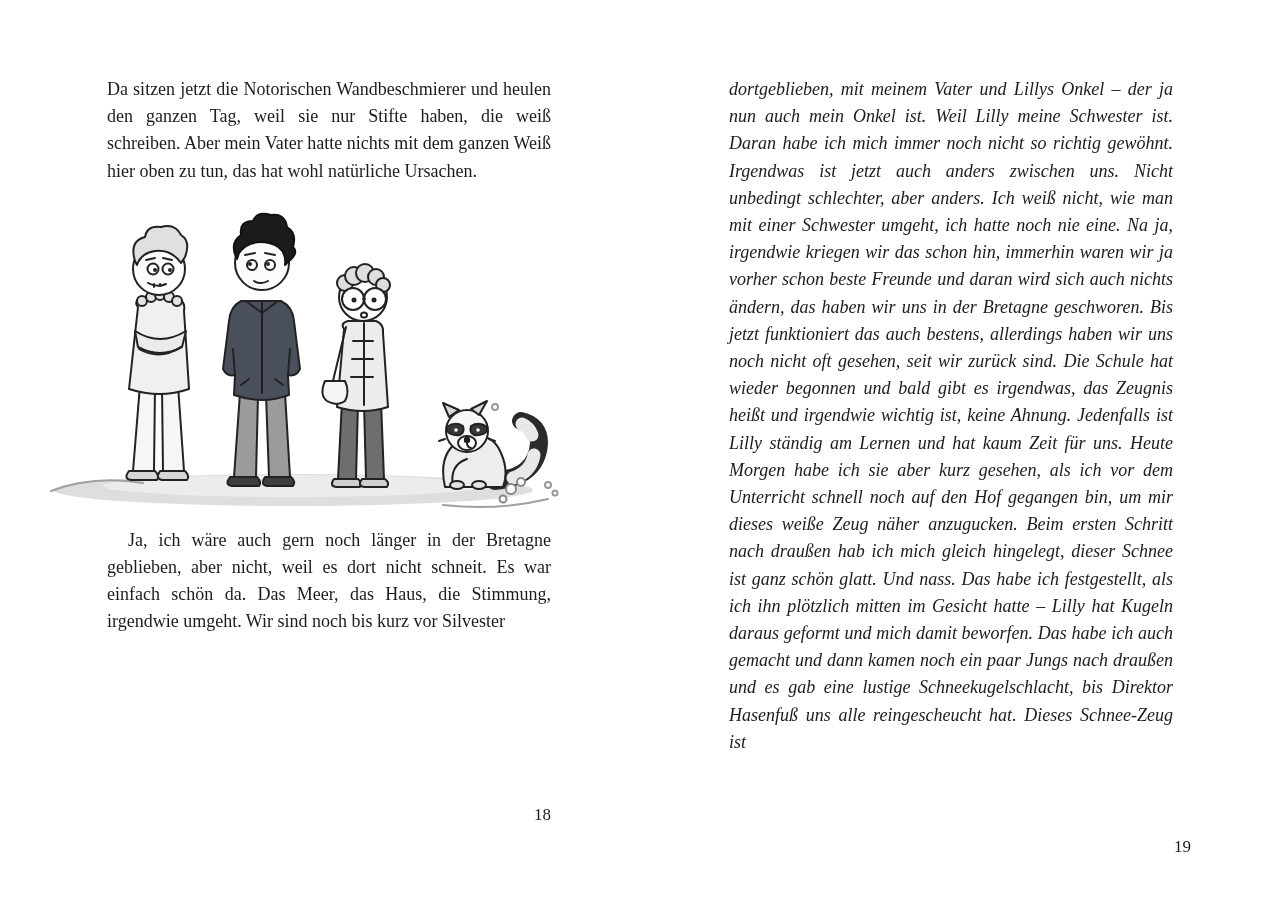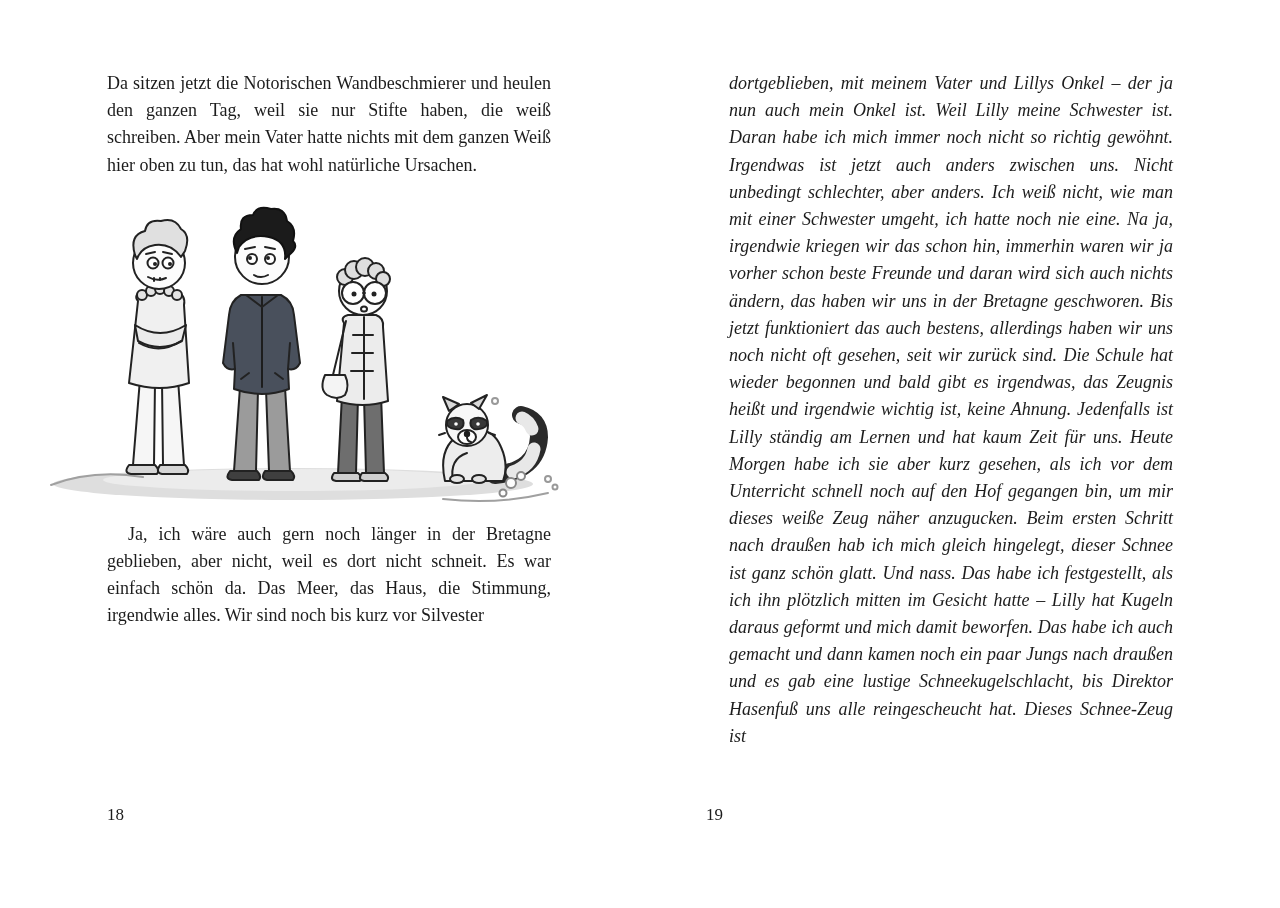--- a/index.html
+++ b/index.html
@@ -6,21 +6,21 @@
   html, body { margin: 0; padding: 0; }
   body {
     width: 1280px;
     height: 908px;
     background: #ffffff;
     font-family: "Liberation Serif", "DejaVu Serif", serif;
     color: #1c1c1c;
     overflow: hidden;
   }
   .spread { position: relative; width: 1280px; height: 908px; background: #ffffff; }
-  .column { position: absolute; top: 70px; width: 444px; }
+  .column { position: absolute; top: 76px; width: 444px; }
   .column.left  { left: 107px; }
   .column.right { left: 729px; font-style: italic; }
   p.body-text {
     margin: 0;
     font-size: 18px;
     line-height: 27.2px;
     text-align: justify;
     hyphens: auto;
     -webkit-hyphens: auto;
   }
@@ -28,25 +28,25 @@
   figure.illustration {
     margin: 4px 0 8px -64px;
     width: 522px;
     height: 330px;
     padding: 0;
   }
   .pagenum {
     position: absolute;
     top: 805px;
     width: 444px;
-    text-align: left;
+    text-align: right;
     font-size: 17px;
   }
   .pagenum.left  { left: 107px; }
-  .pagenum.right { left: 706px; }
+  .pagenum.right { left: 747px; margin-top: 32px; }
 </style>
 </head>
 <body>
 
 <div class="spread">
 
   <div class="column left">
     <p class="body-text">Da sitzen jetzt die Notorischen Wandbeschmierer und heulen den ganzen Tag, weil sie nur Stifte haben, die weiß schreiben. Aber mein Vater hatte nichts mit dem ganzen Weiß hier oben zu tun, das hat wohl natürliche Ursachen.</p>
 
     <figure class="illustration">
@@ -160,21 +160,21 @@
             <circle cx="460" cy="310" r="3.5" fill="#fdfdfd" stroke="#888"></circle>
             <circle cx="452" cy="218" r="3" fill="#ffffff" stroke="#999"></circle>
             <circle cx="505" cy="296" r="3" fill="#ffffff" stroke="#999"></circle>
             <circle cx="512" cy="304" r="2.5" fill="#ffffff" stroke="#999"></circle>
           </g>
 
         </g>
       </svg>
     </figure>
 
-    <p class="body-text indent">Ja, ich wäre auch gern noch länger in der Bretagne geblieben, aber nicht, weil es dort nicht schneit. Es war einfach schön da. Das Meer, das Haus, die Stimmung, irgendwie alles. Wir sind noch bis kurz vor Silvester</p>
+    <p class="body-text indent">Ja, ich wäre auch gern noch länger in der Bretagne geblieben, aber nicht, weil es dort nicht schneit. Es war einfach schön da. Das Meer, das Haus, die Stimmung, irgendwie umgeht. Wir sind noch bis kurz vor Silvester</p>
   </div>
 
   <div class="column right">
     <p class="body-text">dortgeblieben, mit meinem Vater und Lillys Onkel – der ja nun auch mein Onkel ist. Weil Lilly meine Schwester ist. Daran habe ich mich immer noch nicht so richtig gewöhnt. Irgendwas ist jetzt auch anders zwischen uns. Nicht unbedingt schlechter, aber anders. Ich weiß nicht, wie man mit einer Schwester umgeht, ich hatte noch nie eine. Na ja, irgendwie kriegen wir das schon hin, immerhin waren wir ja vorher schon beste Freunde und daran wird sich auch nichts ändern, das haben wir uns in der Bretagne geschworen. Bis jetzt funktioniert das auch bestens, allerdings haben wir uns noch nicht oft gesehen, seit wir zurück sind. Die Schule hat wieder begonnen und bald gibt es irgendwas, das Zeugnis heißt und irgendwie wichtig ist, keine Ahnung. Jedenfalls ist Lilly ständig am Lernen und hat kaum Zeit für uns. Heute Morgen habe ich sie aber kurz gesehen, als ich vor dem Unterricht schnell noch auf den Hof gegangen bin, um mir dieses weiße Zeug näher anzugucken. Beim ersten Schritt nach draußen hab ich mich gleich hingelegt, dieser Schnee ist ganz schön glatt. Und nass. Das habe ich festgestellt, als ich ihn plötzlich mitten im Gesicht hatte – Lilly hat Kugeln daraus geformt und mich damit beworfen. Das habe ich auch gemacht und dann kamen noch ein paar Jungs nach draußen und es gab eine lustige Schneekugelschlacht, bis Direktor Hasenfuß uns alle reingescheucht hat. Dieses Schnee-Zeug ist</p>
   </div>
 
   <div class="pagenum left">18</div>
   <div class="pagenum right">19</div>
 
 </div>

